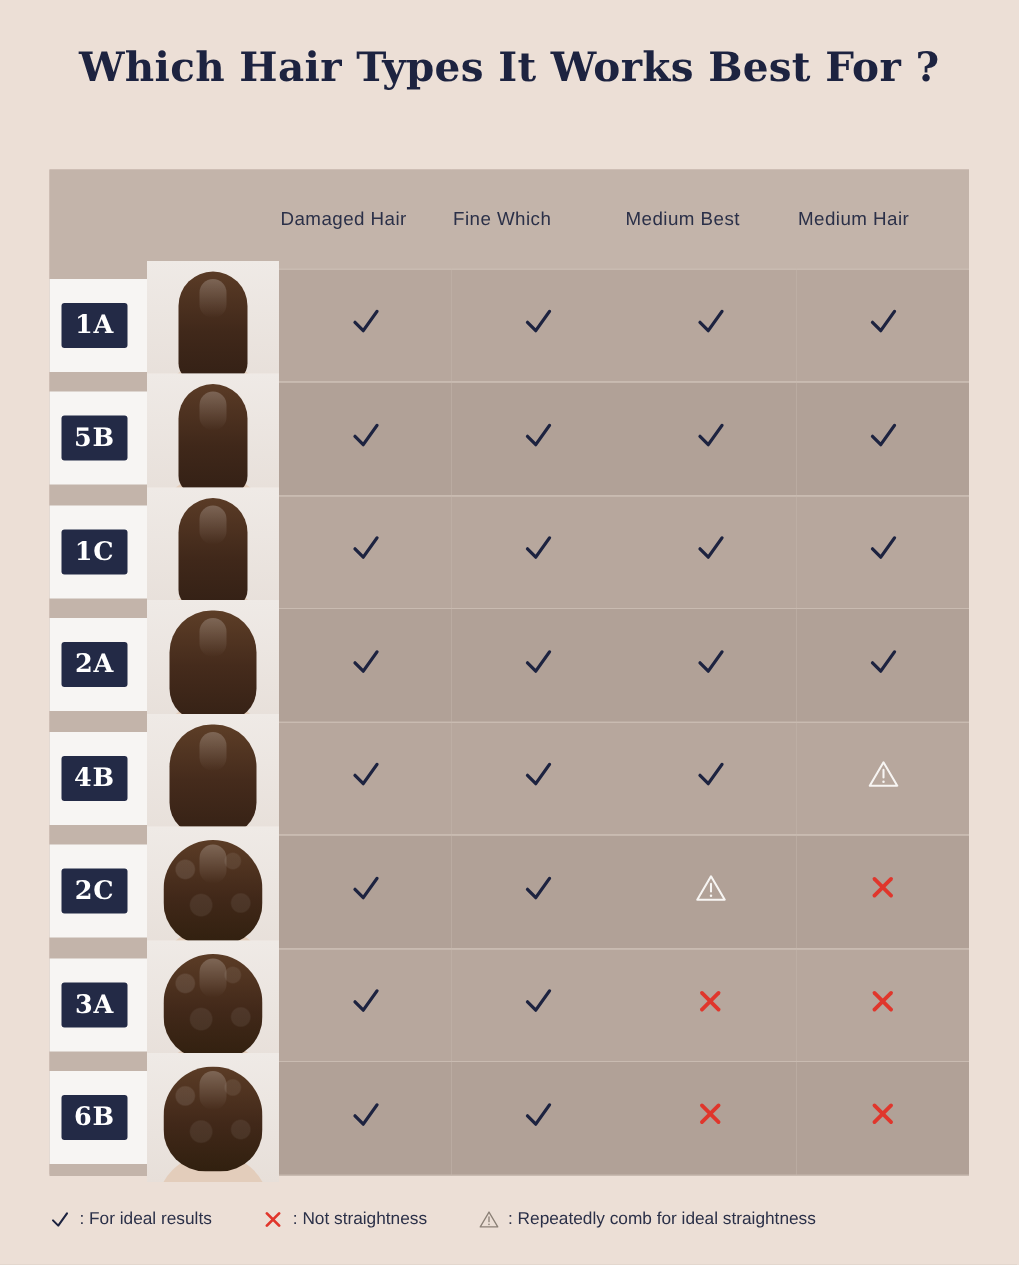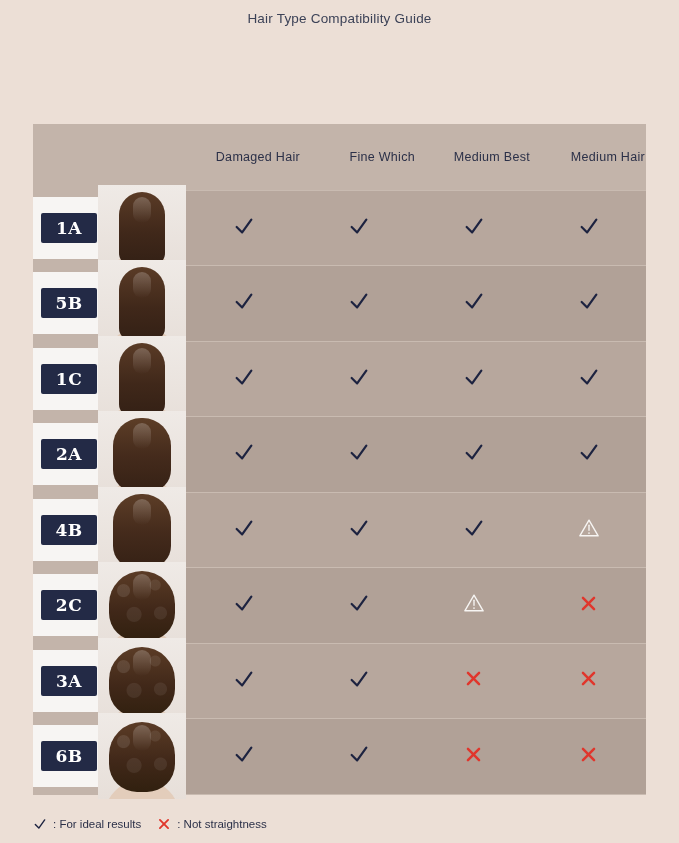--- a/index.html
+++ b/index.html
@@ -50,21 +50,21 @@
   }
   table.matrix col.c-label { width: 153px; }
   table.matrix col.c-data  { width: 115px; }
 
   thead th {
     height: 66px;
     font-size: 12.5px;
     font-weight: normal;
     color: #2b3048;
     letter-spacing: 0.3px;
-    text-align: right;
+    text-align: left;
     vertical-align: middle;
     background: #c3b4aa;
     border: none;
   }
   thead th.corner { background: #c3b4aa; }
 
   tbody tr { height: 75.5px; }
 
   td.cell {
     text-align: center;
@@ -99,21 +99,21 @@
     align-items: center;
     padding-left: 8px;
   }
   .badge {
     background: #232a46;
     color: #ffffff;
     font-family: "DejaVu Serif", serif;
     font-weight: bold;
     font-size: 17px;
     letter-spacing: 0.5px;
-    width: 56px;
+    width: 44px;
     height: 30px;
     display: flex;
     align-items: center;
     justify-content: center;
     border-radius: 2px;
     flex: 0 0 auto;
     z-index: 3;
   }
   
   .photo {
@@ -178,34 +178,34 @@
   .icon-warn  { width: 22px; height: 22px; display: inline-block; }
 
   
   .legend {
     position: absolute;
     left: 33px;
     top: 806px;
     width: 613px;
     display: flex;
     align-items: flex-end;
-    gap: 16px;
+    gap: 34px;
     font-size: 11.5px;
     color: #2b3048;
   }
   .legend .item { display: flex; align-items: center; gap: 6px; white-space: nowrap; }
   .legend .item .ic { display: inline-flex; align-items: center; }
   .legend .item .ic svg { width: 14px; height: 14px; }
 </style>
 </head>
 <body>
 
 <div id="page">
 
-  <p class="subtitle">Hair Type Compatibility Guide</p>
+  <h1 class="title">Which Hair Types It Works Best For ?</h1>
 
   <div class="table-wrap">
     <table class="matrix">
       <colgroup>
         <col class="c-label">
         <col class="c-data">
           <col class="c-data">
           <col class="c-data">
           <col class="c-data">
       </colgroup>
@@ -459,15 +459,25 @@
       </div>
       <div class="item">
         <span class="ic">
           <svg class="icon-cross" viewBox="0 0 24 24" fill="none" stroke="#e0362c" stroke-width="3.2" stroke-linecap="round">
             <line x1="5" y1="5" x2="19" y2="19"></line>
             <line x1="19" y1="5" x2="5" y2="19"></line>
           </svg>
         </span>
         <span>: Not straightness</span>
       </div>
+      <div class="item">
+        <span class="ic">
+          <svg class="icon-warn" viewBox="0 0 24 24" fill="none" stroke="#8b8076" stroke-width="1.5" stroke-linejoin="round" stroke-linecap="round">
+            <path d="M12 3.5 L22 20.5 L2 20.5 Z"></path>
+            <line x1="12" y1="9" x2="12" y2="14.5"></line>
+            <circle cx="12" cy="17.6" r="0.9" fill="#8b8076" stroke="none"></circle>
+          </svg>
+        </span>
+        <span>: Repeatedly comb for ideal straightness</span>
+      </div>
     </div>
 
 </div>
 
 </body></html>

